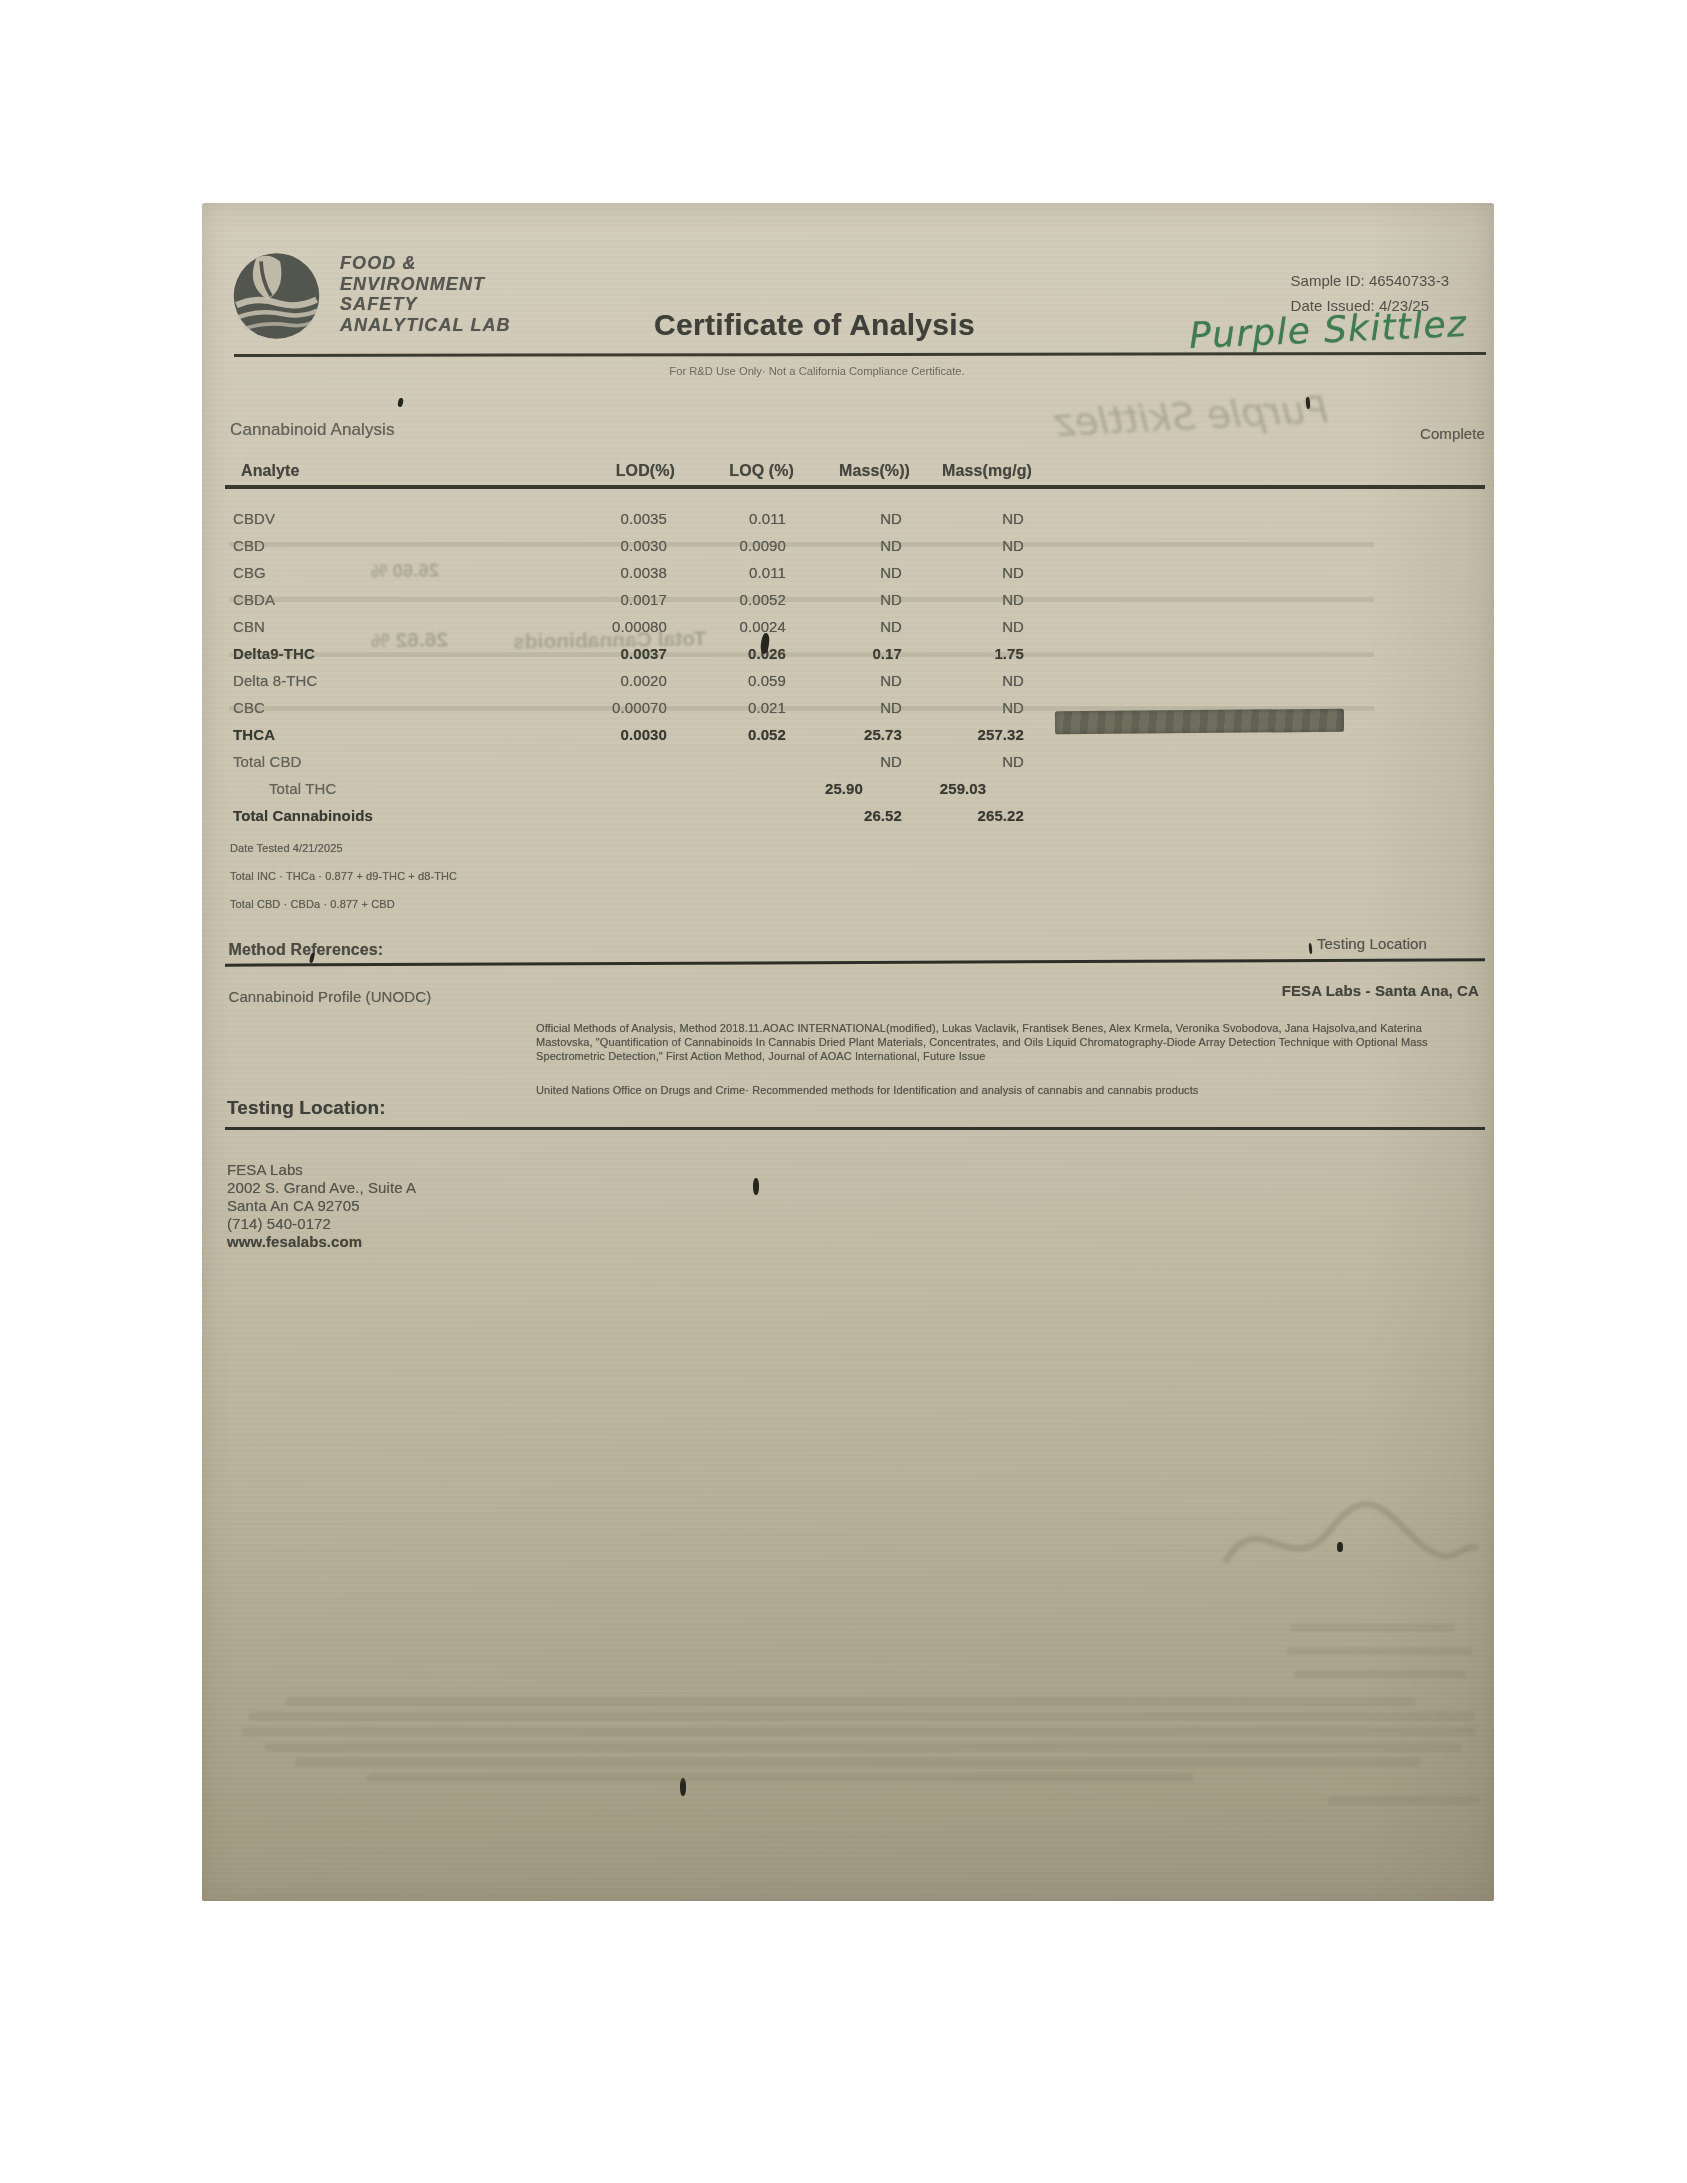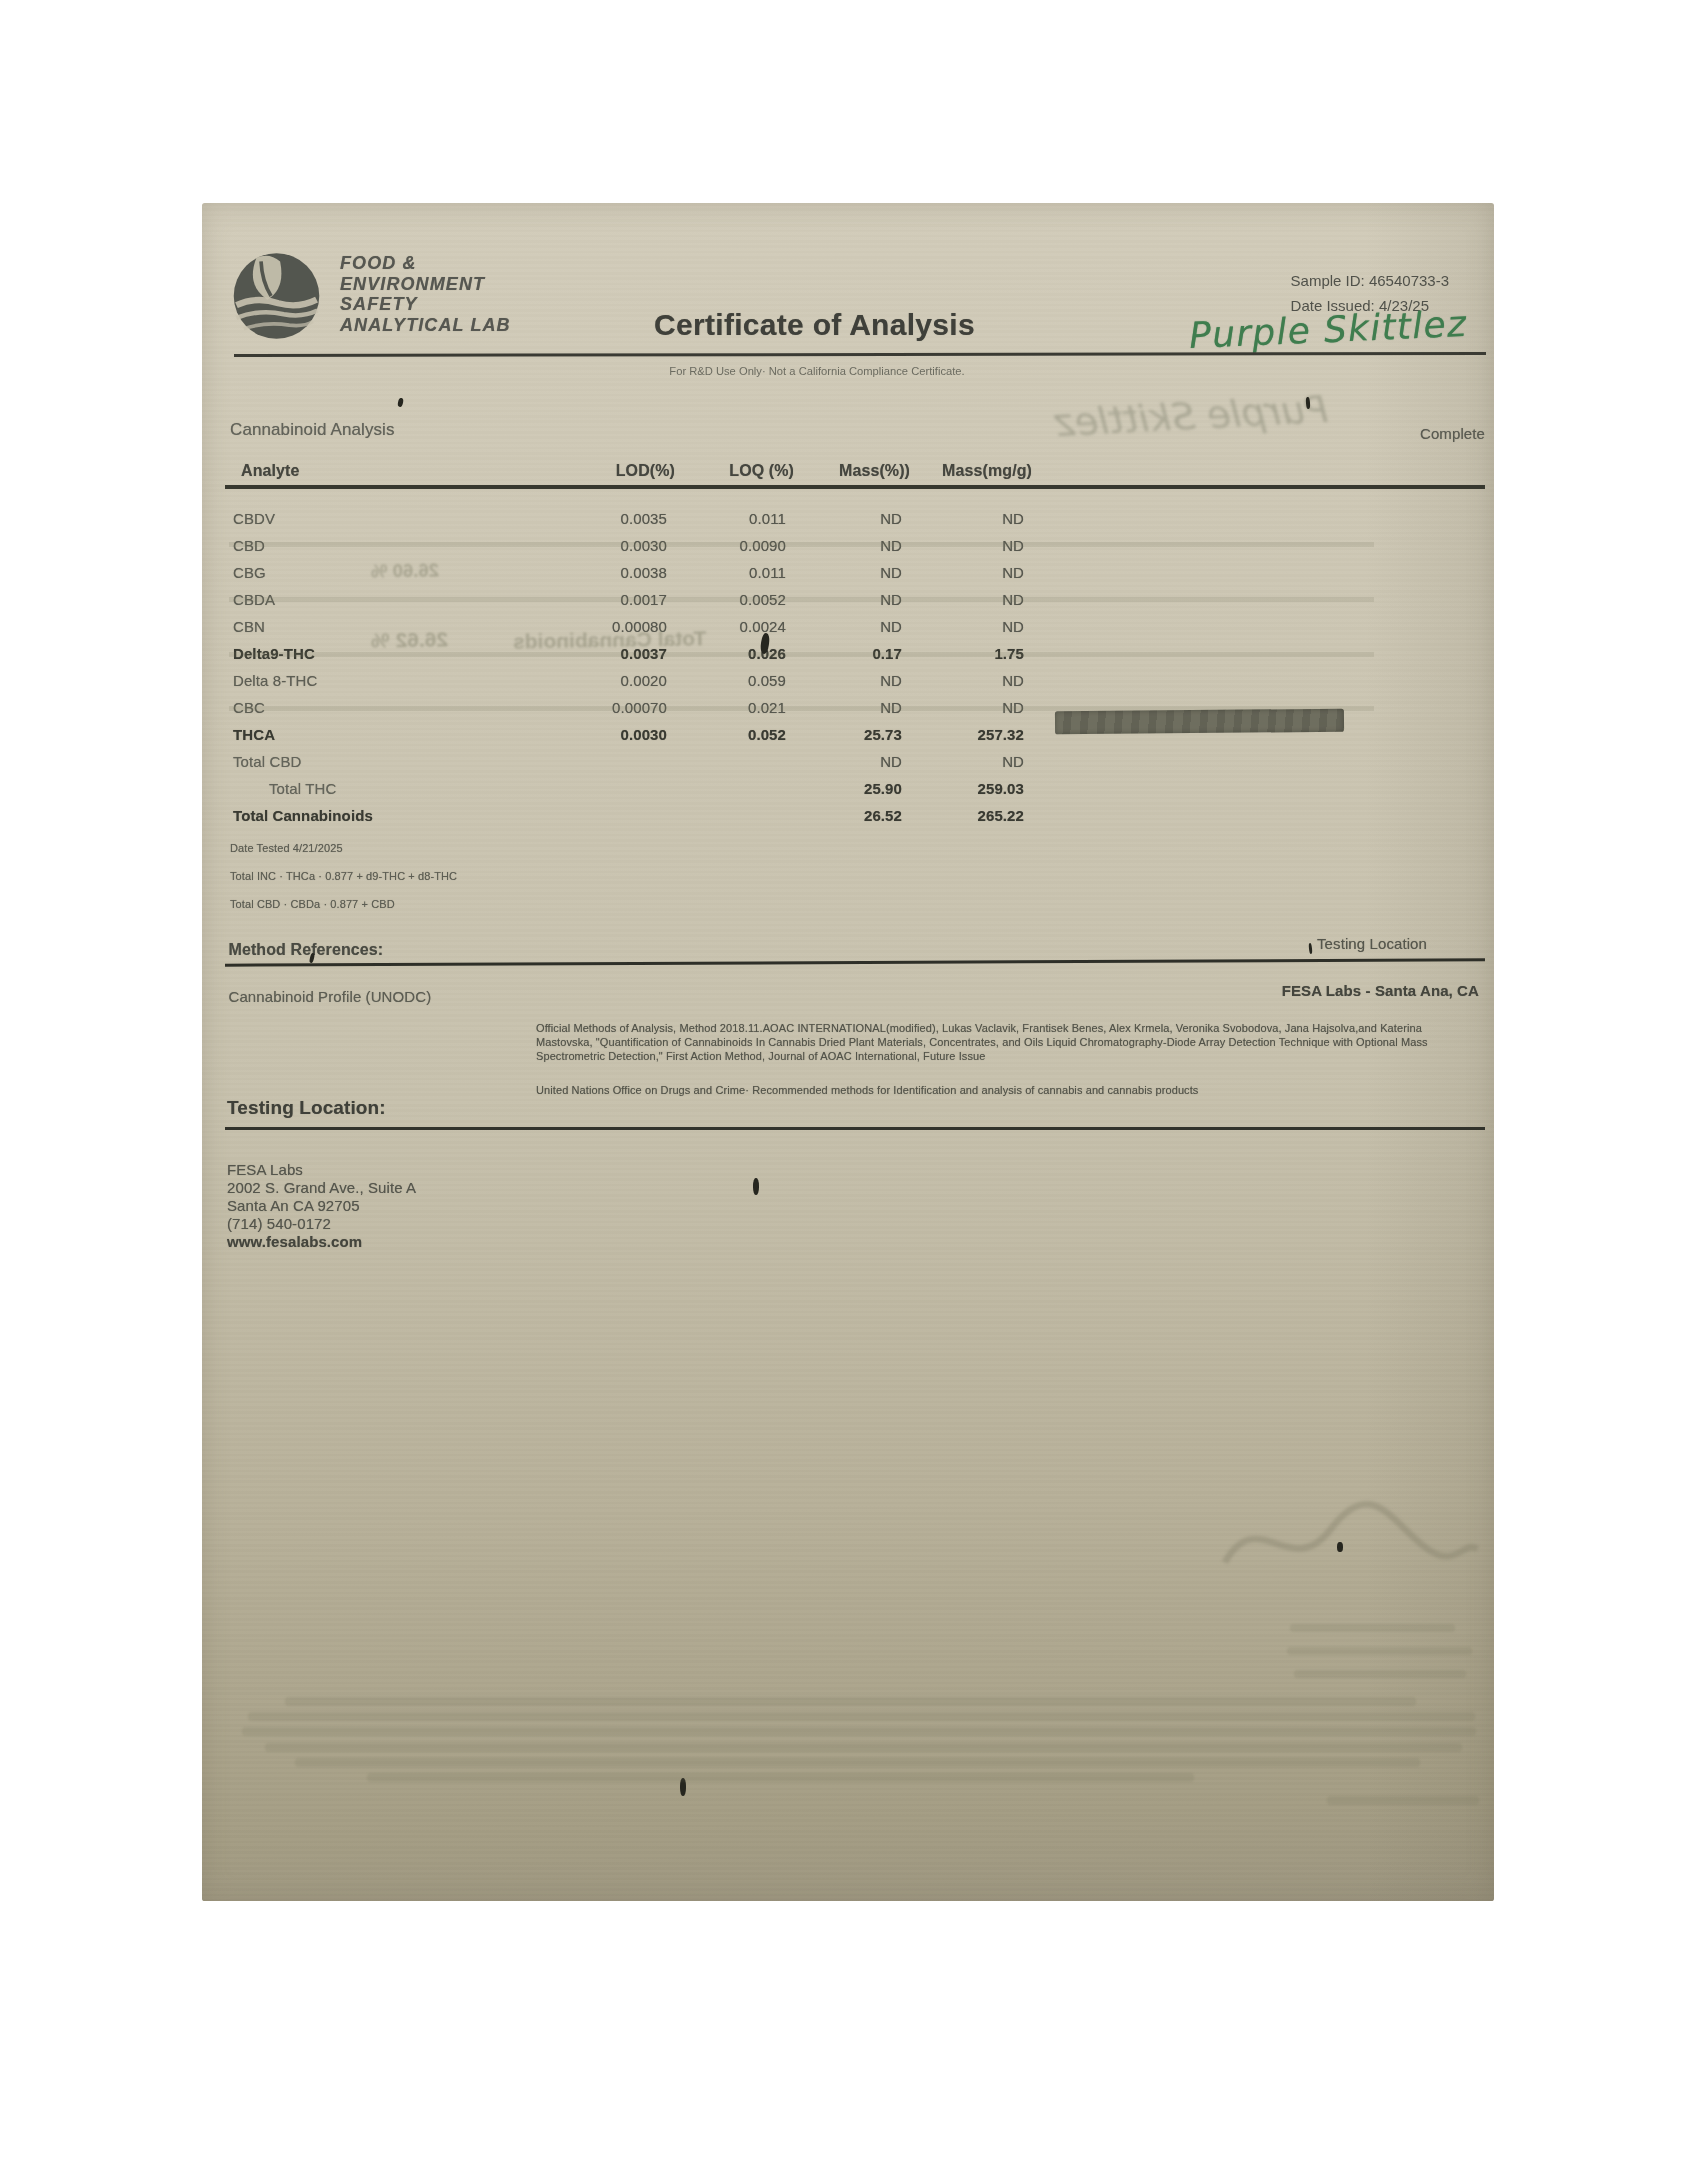--- a/index.html
+++ b/index.html
@@ -25,21 +25,21 @@
   .rule{background:#3a3a33;height:3.3px;}
 
   
   .trow{display:grid;grid-template-columns:318px 116px 119px 116px 122px;height:27px;align-items:center;
         font-size:15px;}
   .trow .c{text-align:right;}
   .thead{font-weight:600;color:#45463f;font-size:16px;}
   .r-normal .a{color:#5d5e54;} .r-normal .c{color:#56574e;}
   .r-bold .a,.r-bold .c{color:#393a32;font-weight:bold;}
   .r-total .a{color:#63645a;} .r-total .c{color:#56574e;}
-  .r-totalbold .a{color:#63645a;margin-left:36px;} .r-totalbold .c{color:#393a32;font-weight:bold;}
+  .r-totalbold .a{color:#63645a;margin-left:36px;} .r-totalbold .c{color:#393a32;font-weight:bold;text-align:center;}
 
   .notes{font-size:11px;color:#5c5d53;}
   .small-p{font-size:11px;line-height:14px;color:#53544a;text-align:left;}
 
   
   .ghost{filter:blur(1.3px);transform:scaleX(-1) rotate(1deg);color:rgba(122,122,100,0.45);
          font-weight:bold;white-space:nowrap;}
   .ghost-hand{filter:blur(1.7px);transform:scaleX(-1) rotate(3deg);
               font-family:"DejaVu Sans", sans-serif;font-style:italic;font-size:38px;
               color:rgba(118,122,102,0.42);white-space:nowrap;}

